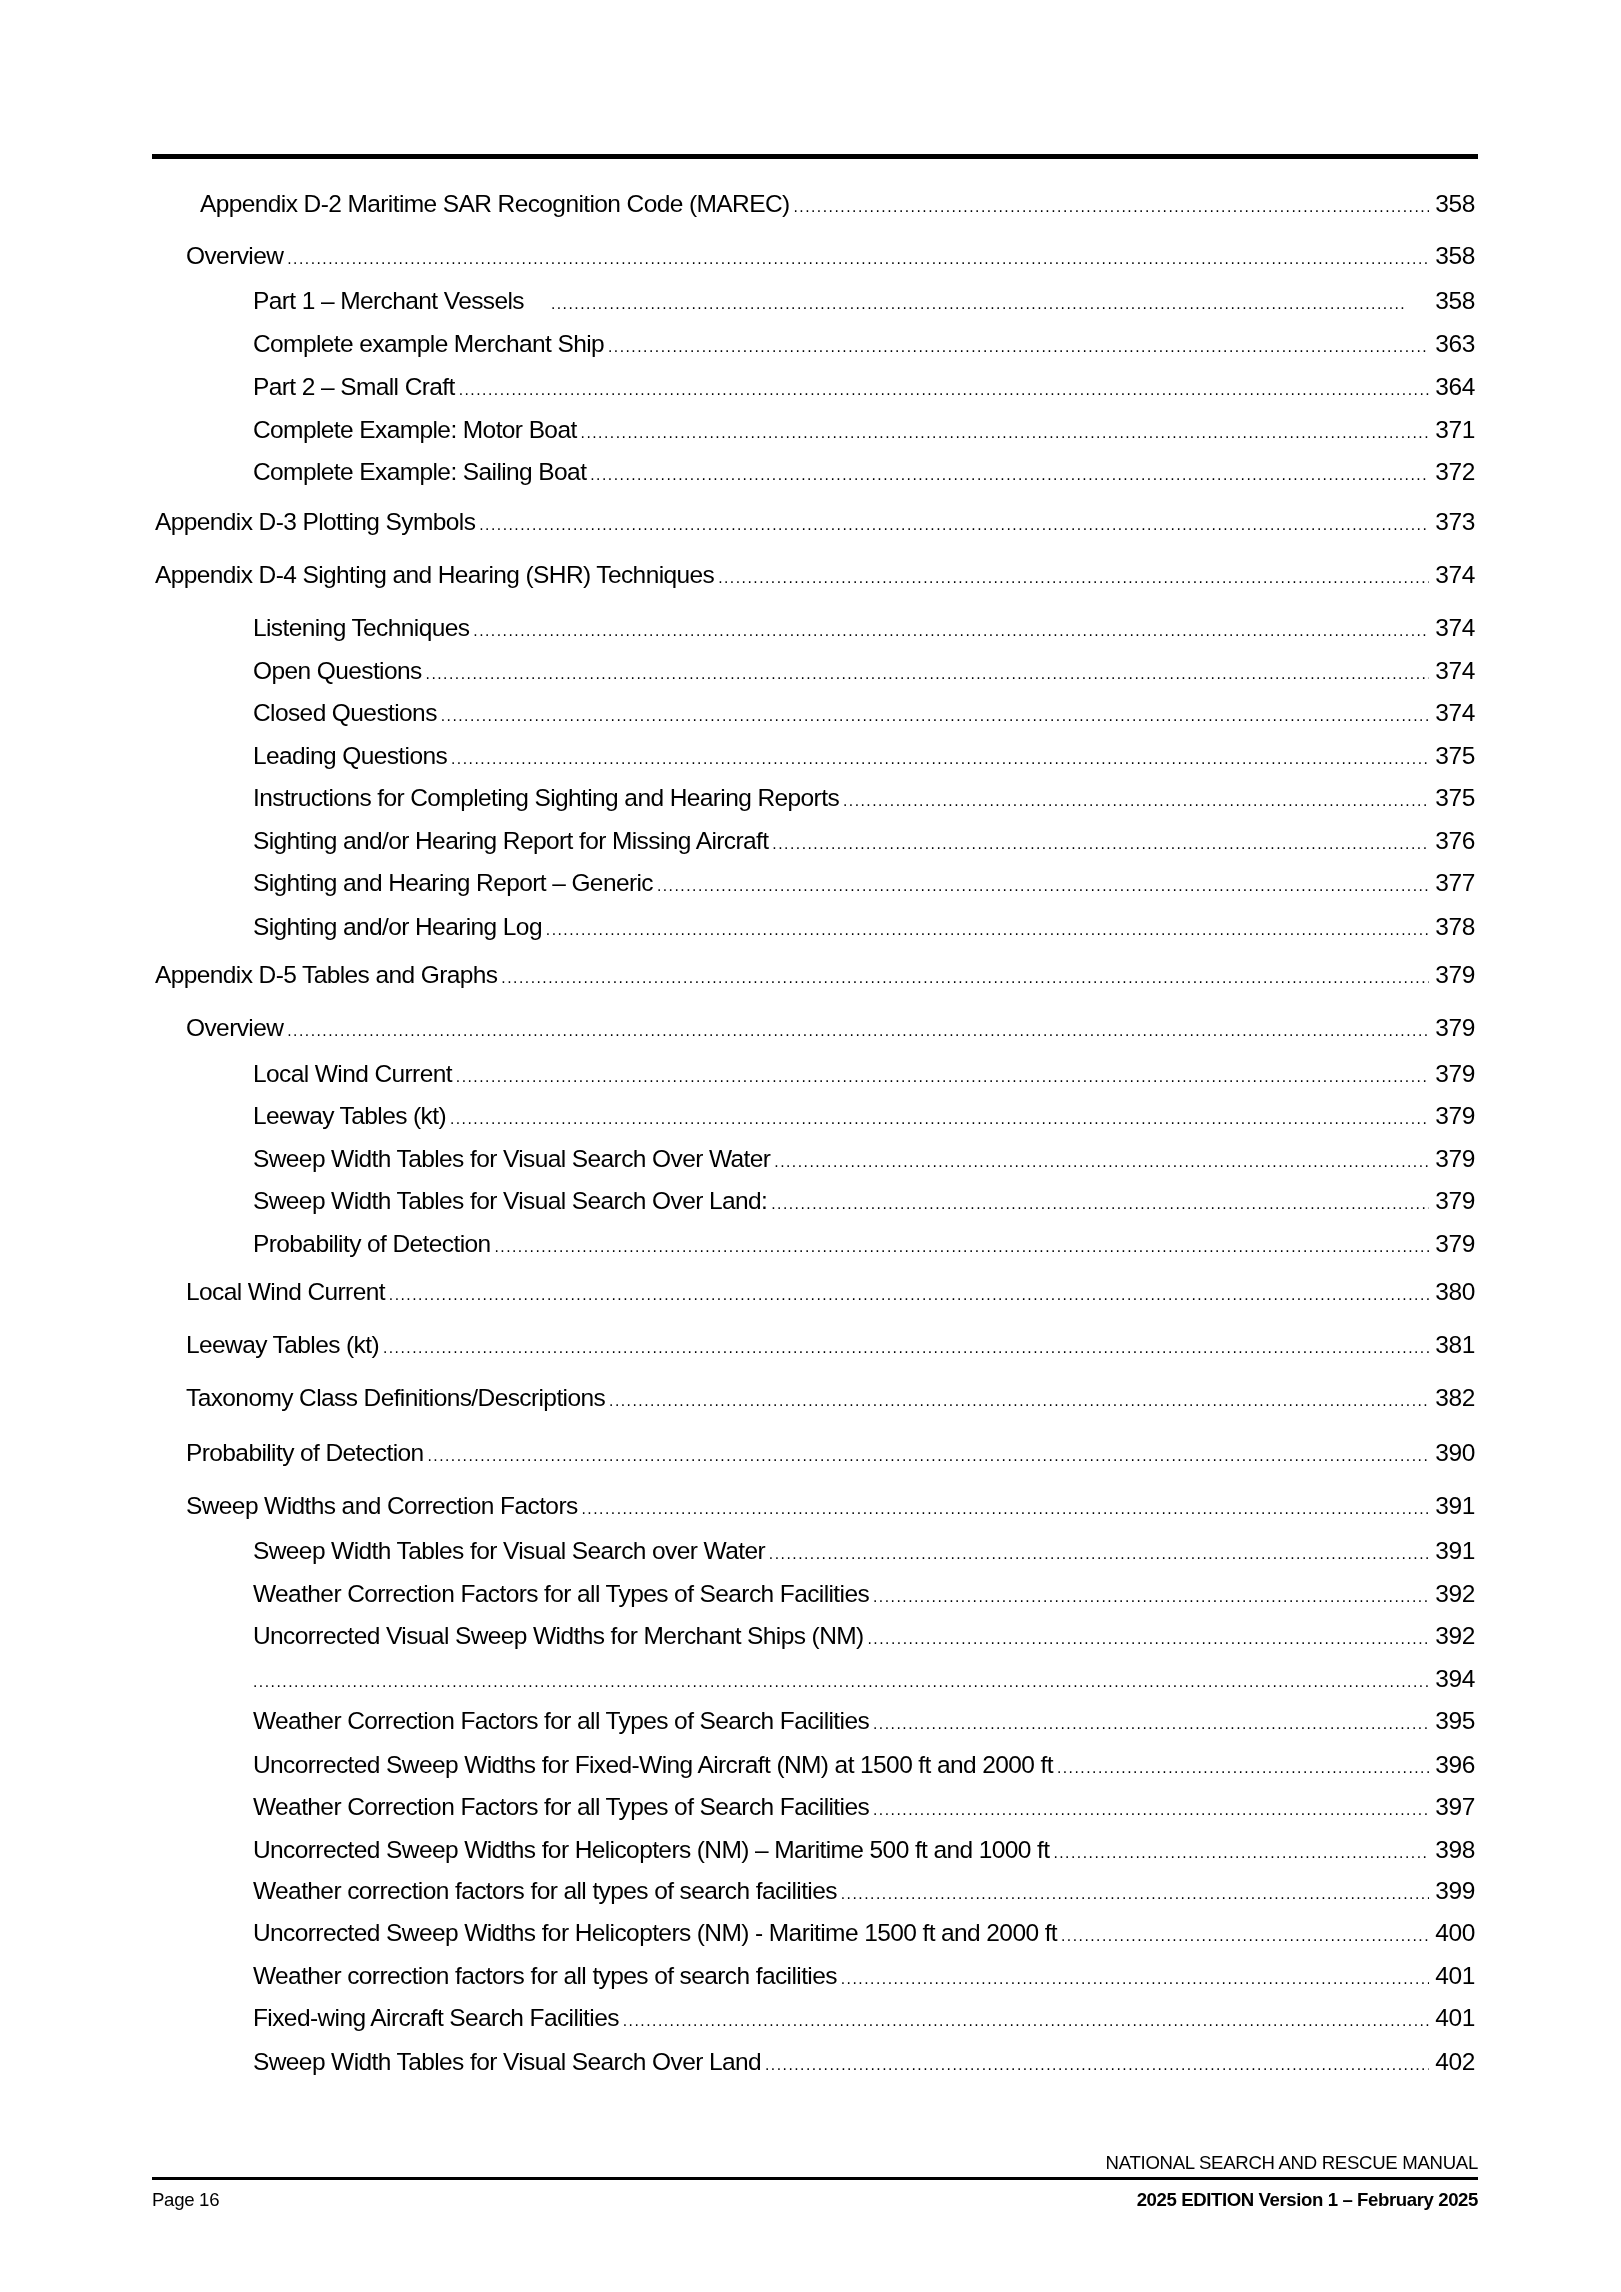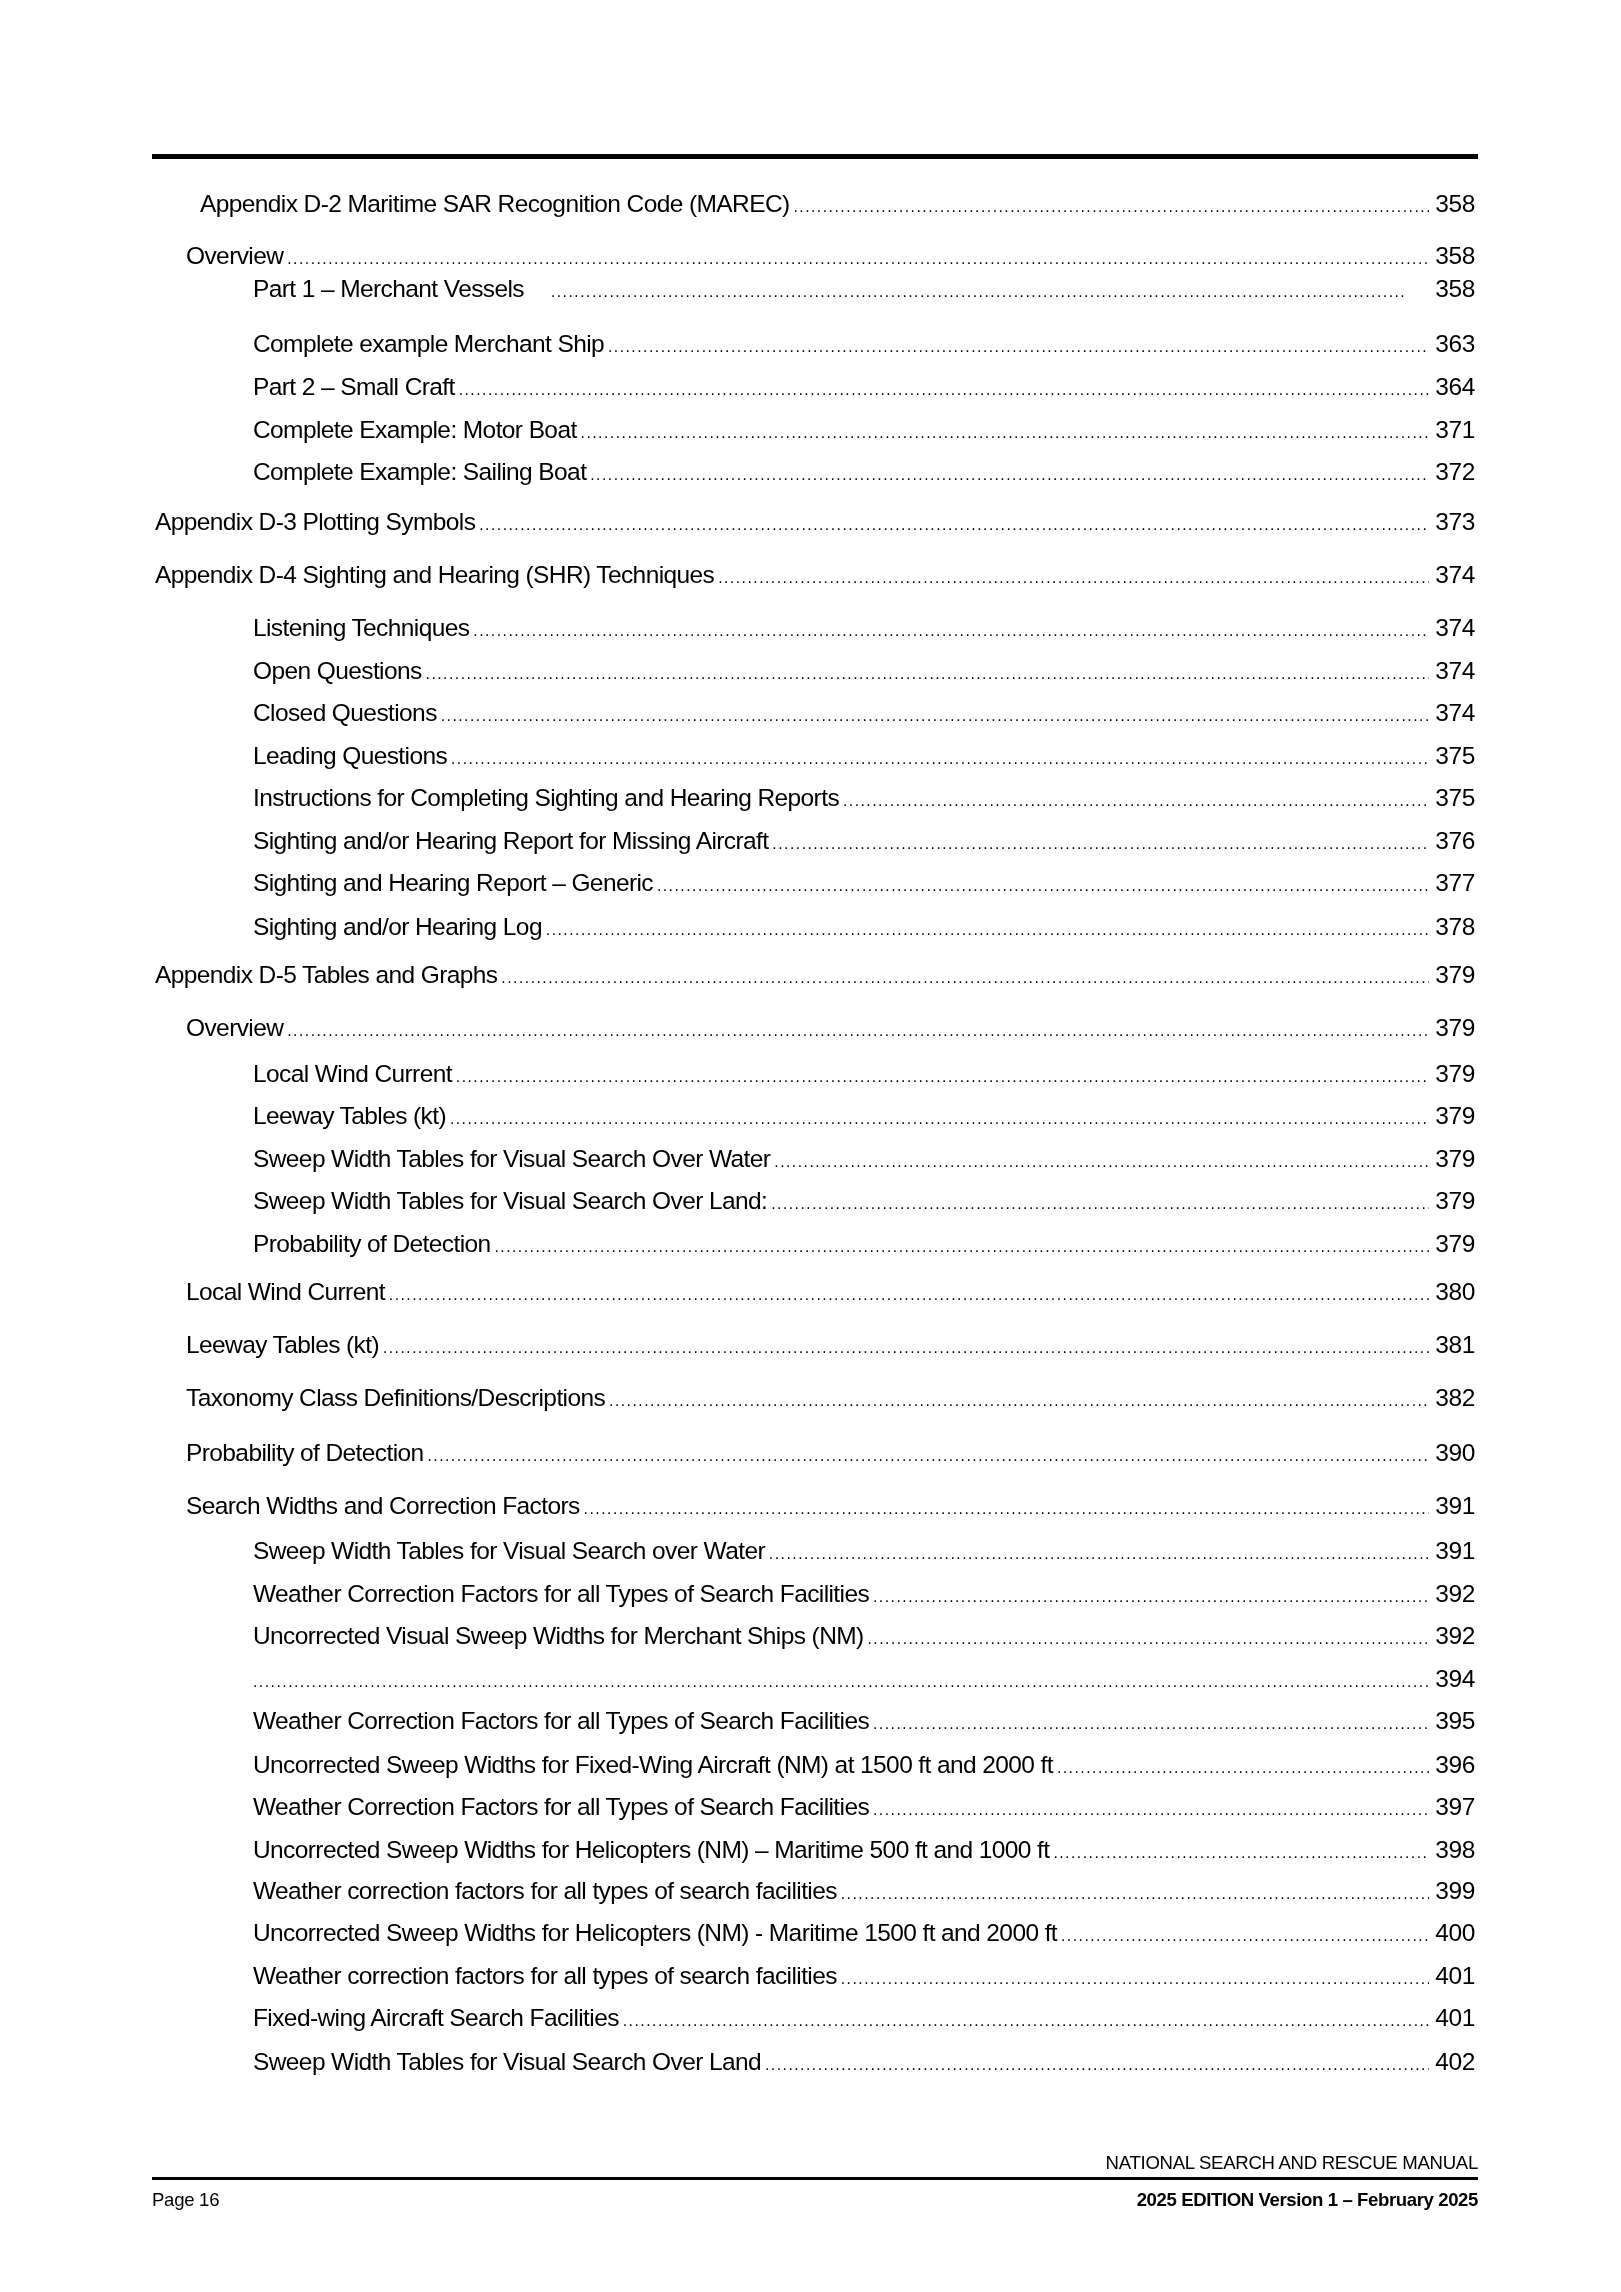--- a/index.html
+++ b/index.html
@@ -30,21 +30,21 @@
     <div class="entry lvl0" style="top: 187px; margin-left: 45px;">
       <span class="title">Appendix D-2 Maritime SAR Recognition Code (MAREC)</span>
       <span class="leader"></span>
       <span class="page">358</span>
     </div>
     <div class="entry lvl1" style="top: 239px;">
       <span class="title">Overview</span>
       <span class="leader"></span>
       <span class="page">358</span>
     </div>
-    <div class="entry lvl2" style="top: 272px; gap: 23px;">
+    <div class="entry lvl2" style="top: 284px; gap: 23px;">
       <span class="title">Part 1 – Merchant Vessels</span>
       <span class="leader"></span>
       <span class="page">358</span>
     </div>
     <div class="entry lvl2" style="top: 327px;">
       <span class="title">Complete example Merchant Ship</span>
       <span class="leader"></span>
       <span class="page">363</span>
     </div>
     <div class="entry lvl2" style="top: 370px;">
@@ -161,21 +161,21 @@
       <span class="title">Taxonomy Class Definitions/Descriptions</span>
       <span class="leader"></span>
       <span class="page">382</span>
     </div>
     <div class="entry lvl1" style="top: 1436px;">
       <span class="title">Probability of Detection</span>
       <span class="leader"></span>
       <span class="page">390</span>
     </div>
     <div class="entry lvl1" style="top: 1489px;">
-      <span class="title">Search Widths and Correction Factors</span>
+      <span class="title">Sweep Widths and Correction Factors</span>
       <span class="leader"></span>
       <span class="page">391</span>
     </div>
     <div class="entry lvl2" style="top: 1534px;">
       <span class="title">Sweep Width Tables for Visual Search over Water</span>
       <span class="leader"></span>
       <span class="page">391</span>
     </div>
     <div class="entry lvl2" style="top: 1577px;">
       <span class="title">Weather Correction Factors for all Types of Search Facilities</span>

